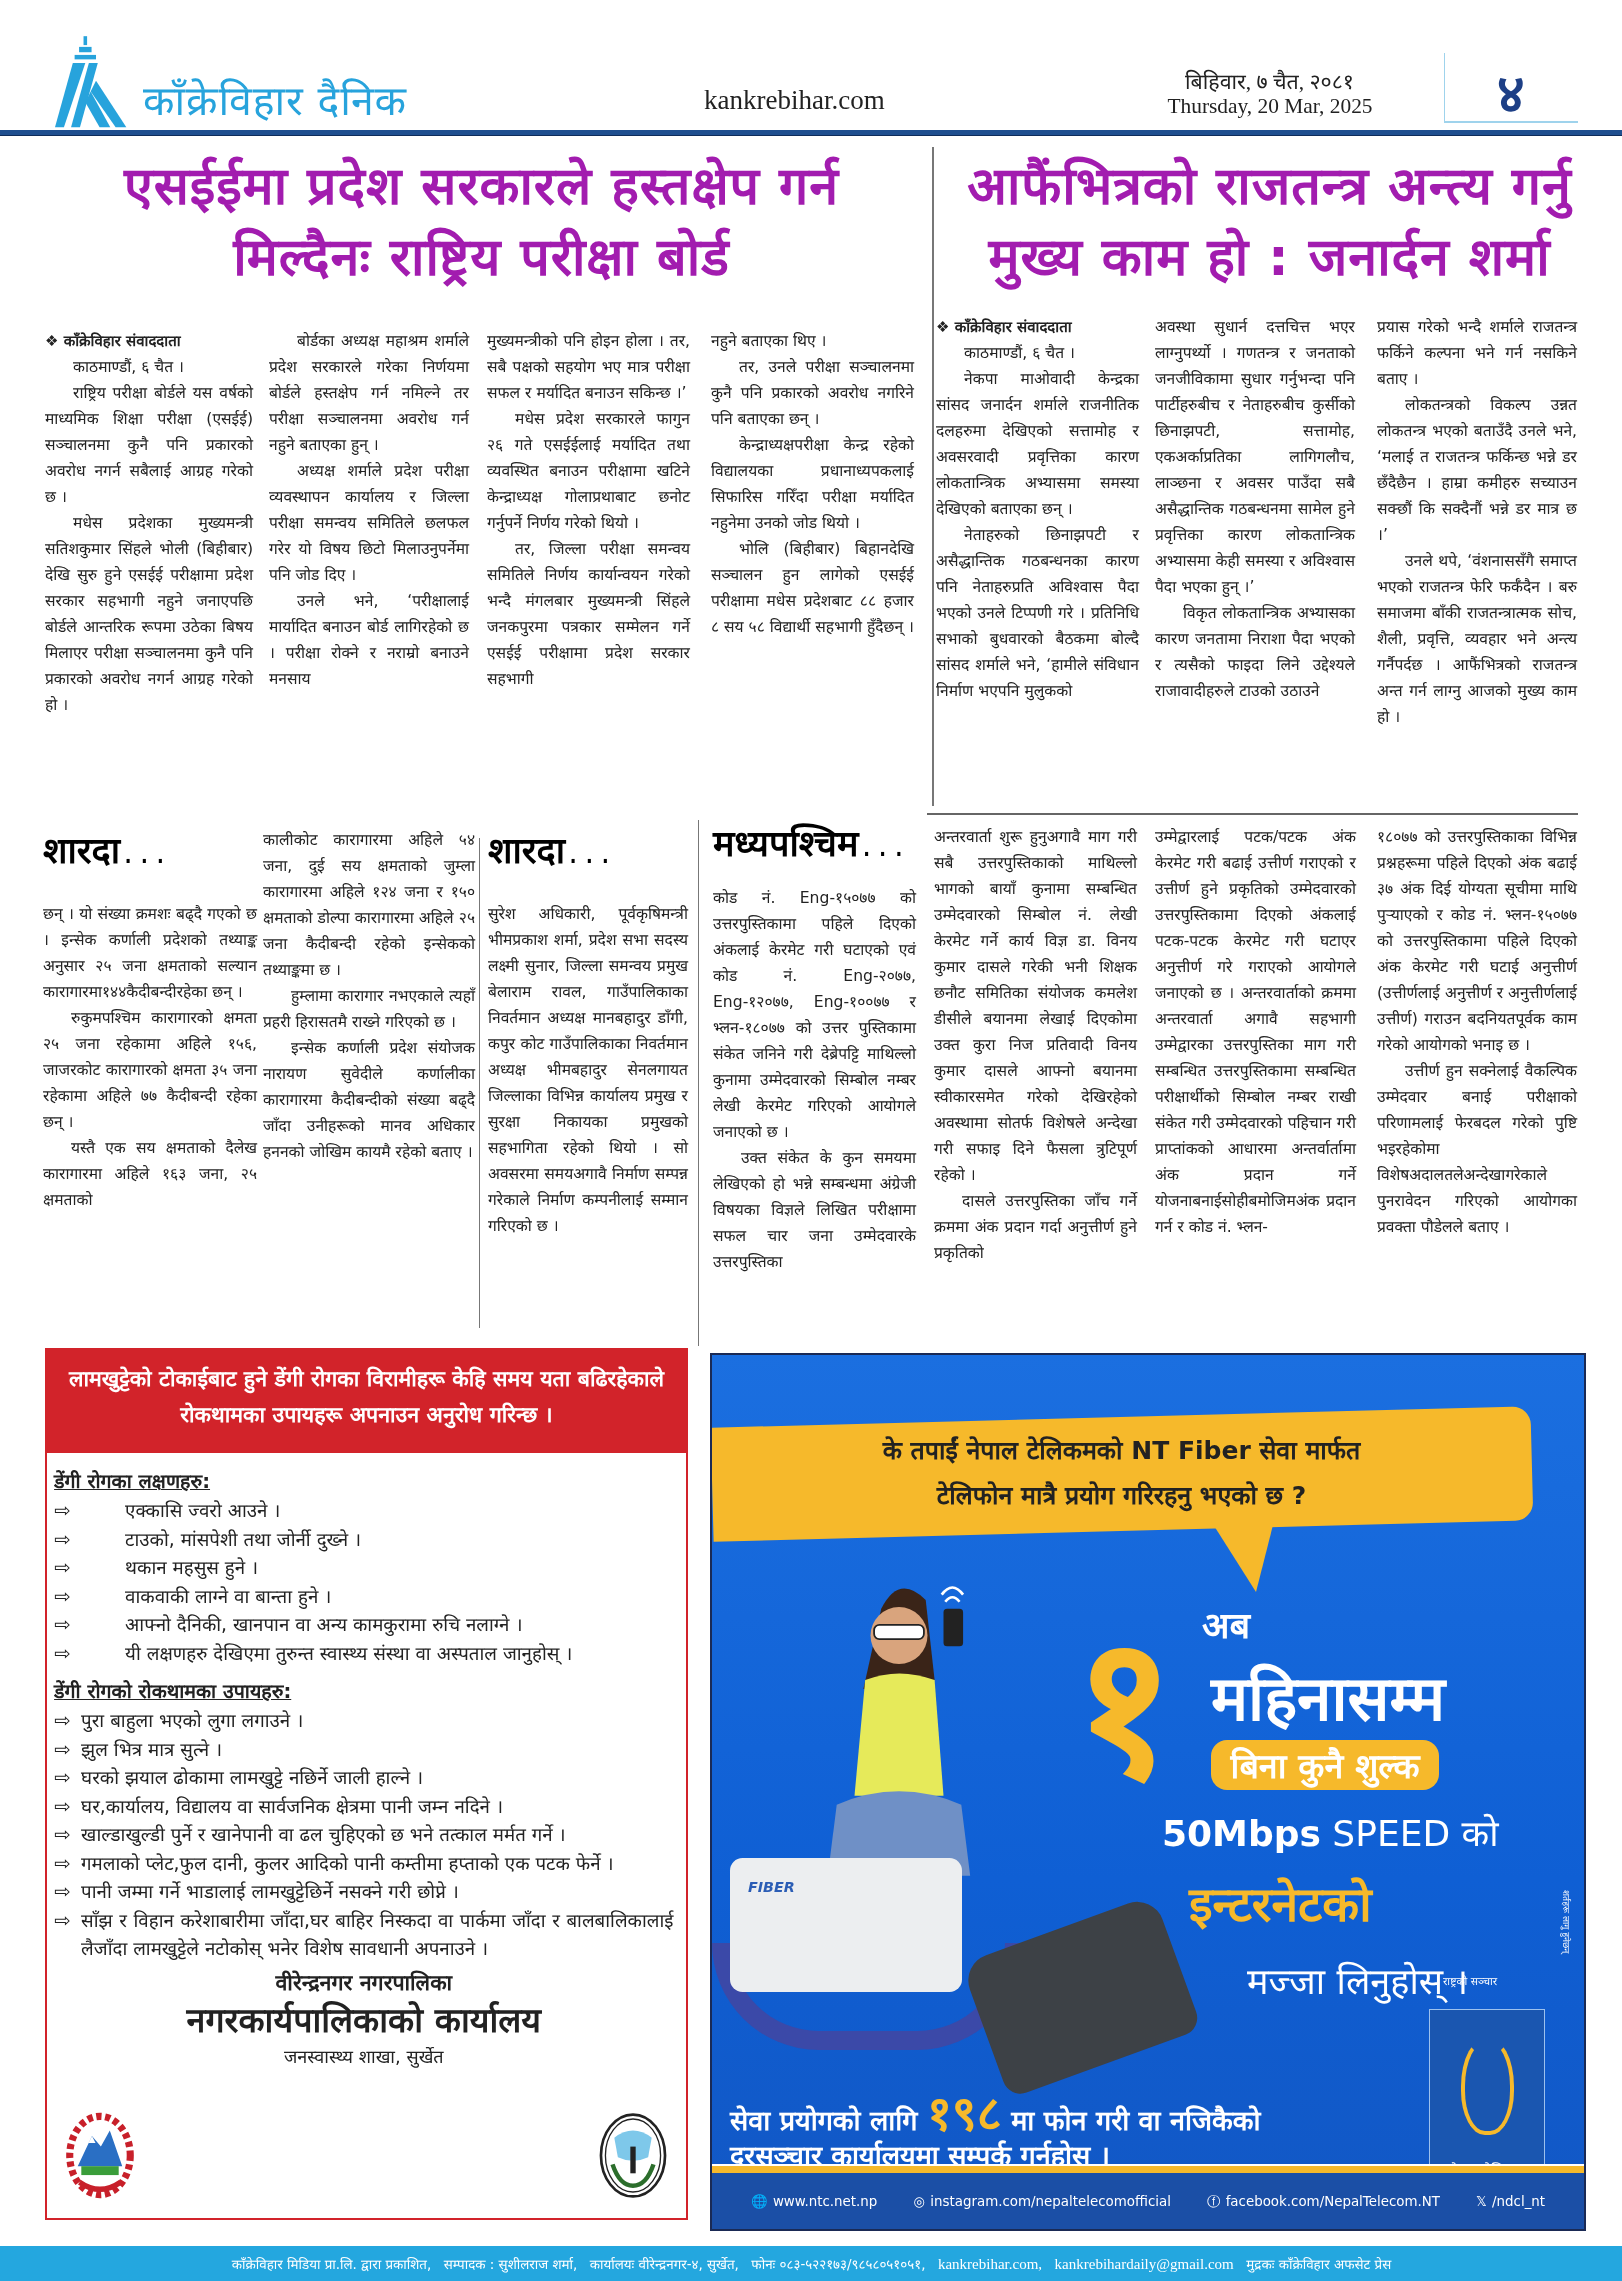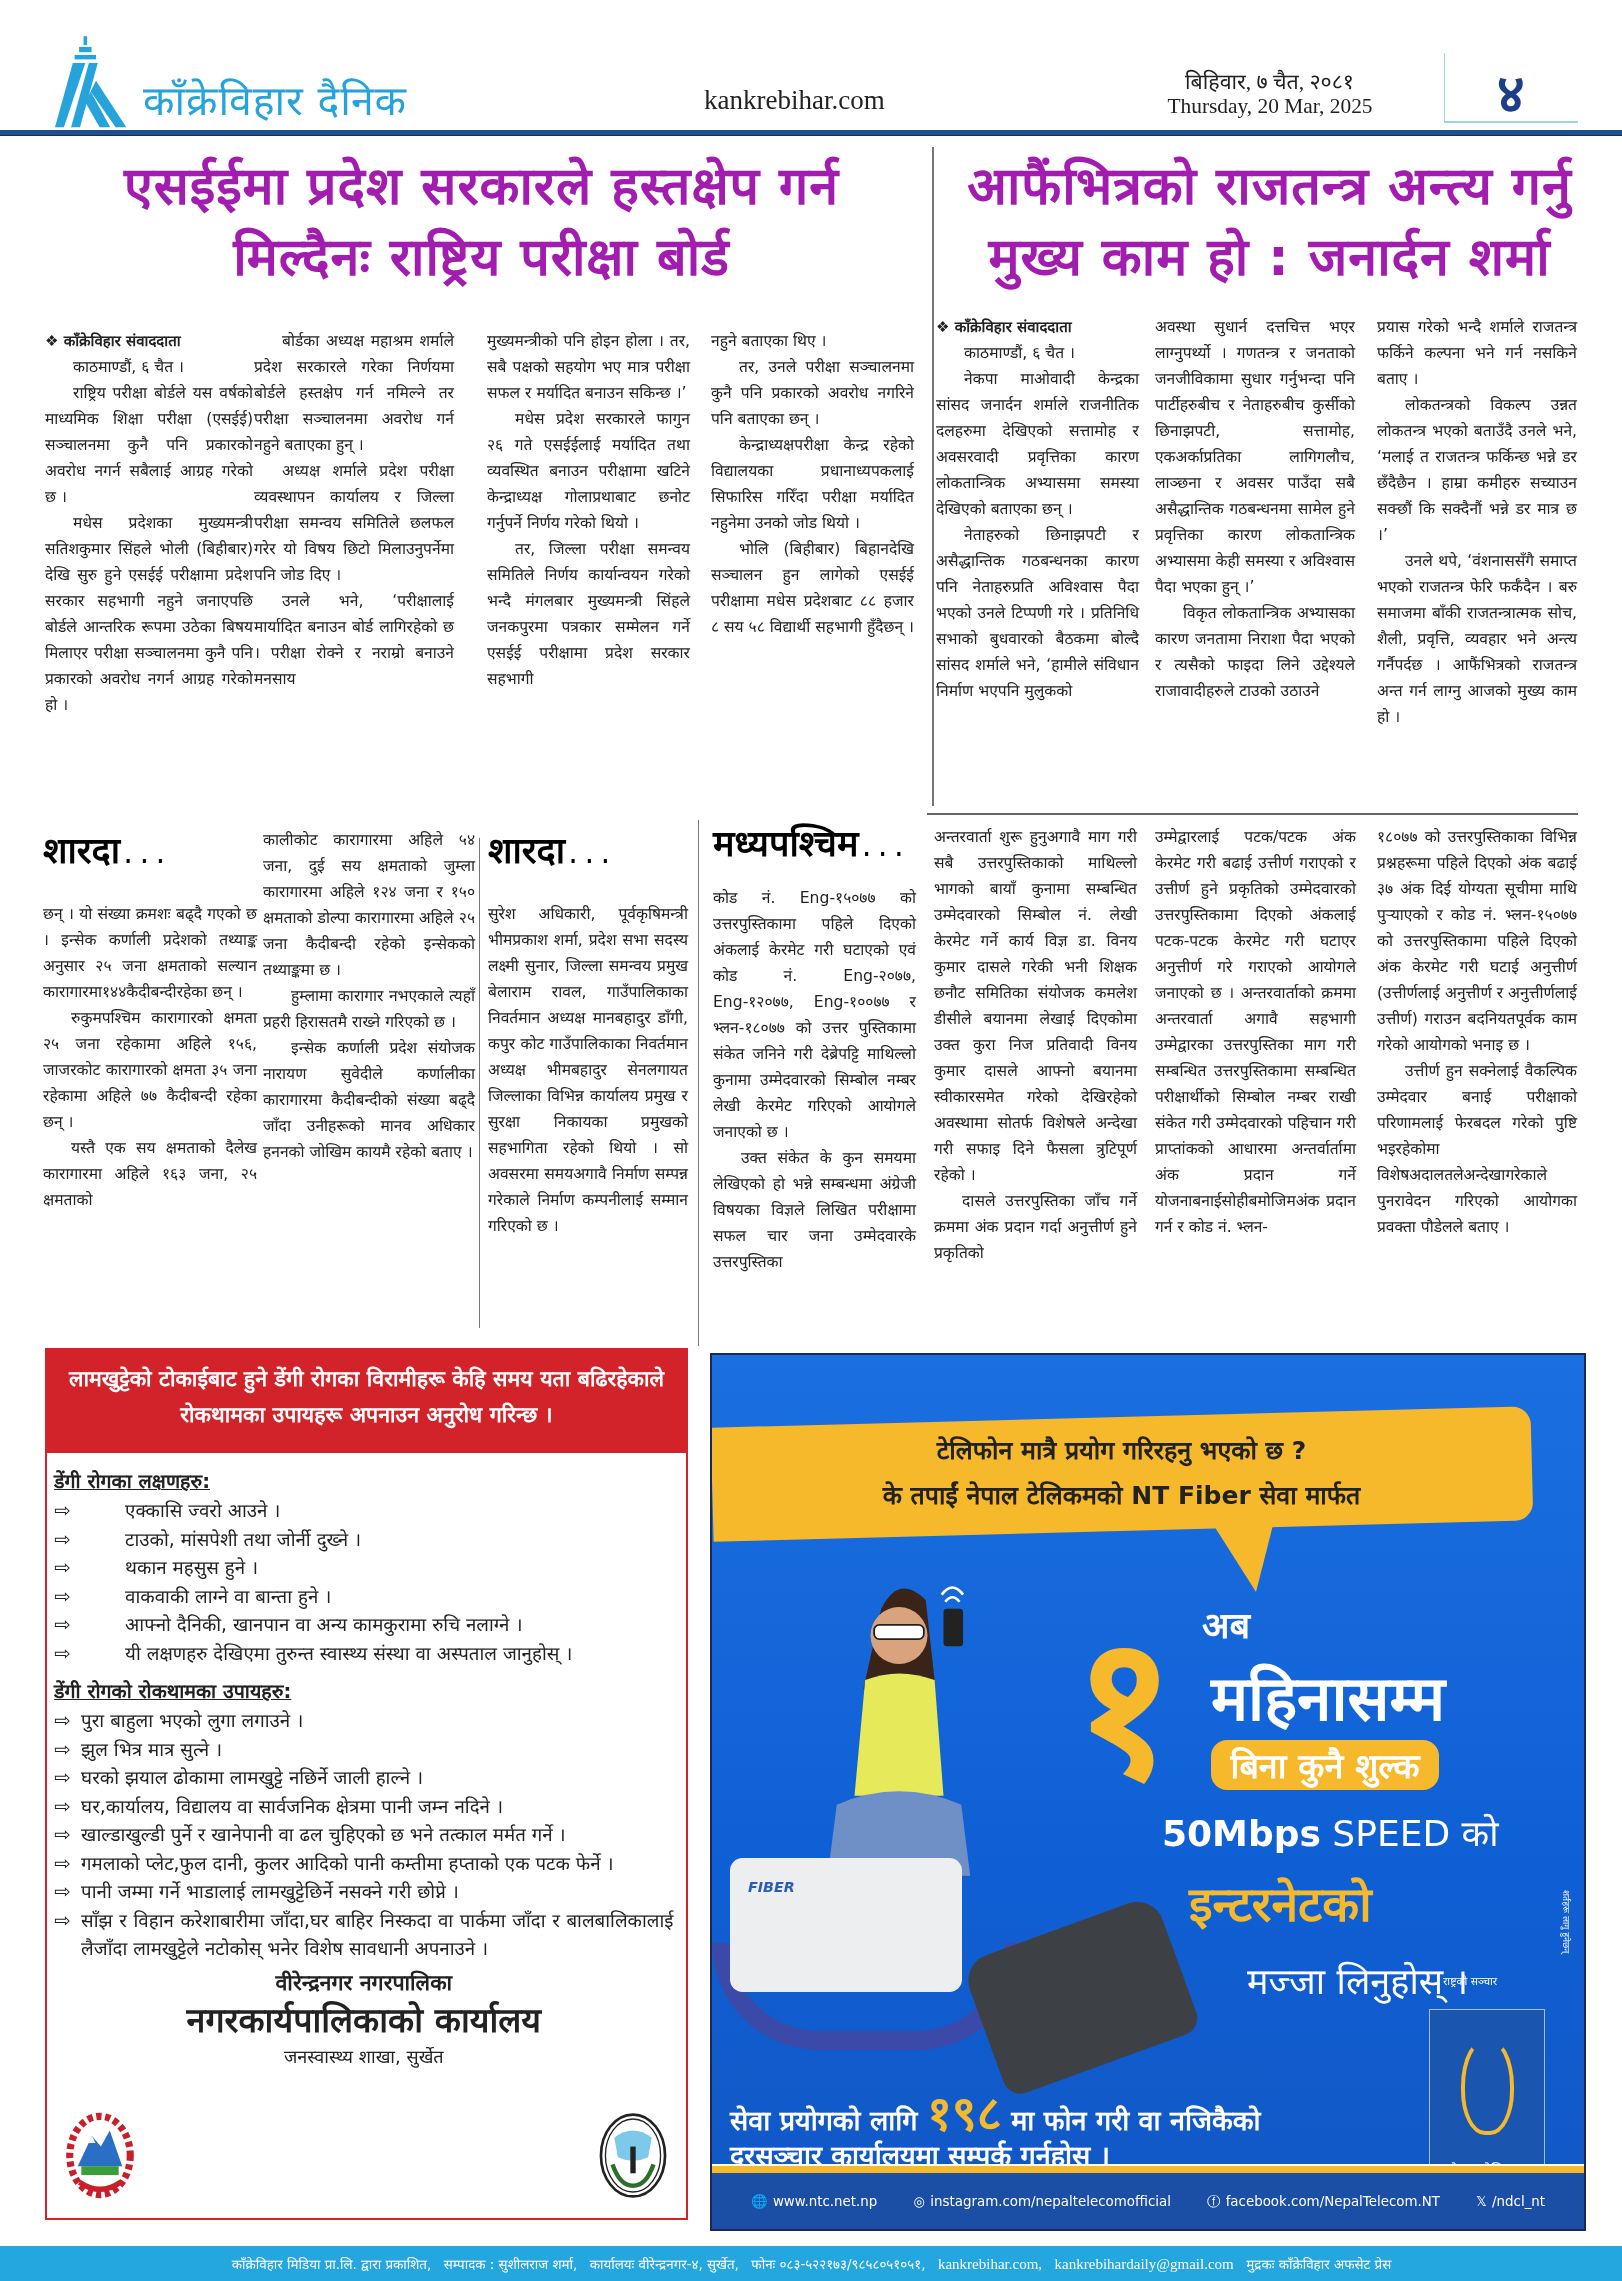--- a/index.html
+++ b/index.html
@@ -117,21 +117,21 @@
   <div>आफैंभित्रको राजतन्त्र अन्त्य गर्नु</div>
   <div>मुख्य काम हो : जनार्दन शर्मा</div>
 </div>
 
 <div class="col" style="left:45px; top:328px; width:208px;">
   <p class="byline">❖ काँक्रेविहार संवाददाता</p>
   <p class="dateline">काठमाण्डौं, ६ चैत ।</p>
   <p>राष्ट्रिय परीक्षा बोर्डले यस वर्षको माध्यमिक शिक्षा परीक्षा (एसईई) सञ्चालनमा कुनै पनि प्रकारको अवरोध नगर्न सबैलाई आग्रह गरेको छ ।</p>
   <p>मधेस प्रदेशका मुख्यमन्त्री सतिशकुमार सिंहले भोली (बिहीबार) देखि सुरु हुने एसईई परीक्षामा प्रदेश सरकार सहभागी नहुने जनाएपछि बोर्डले आन्तरिक रूपमा उठेका बिषय मिलाएर परीक्षा सञ्चालनमा कुनै पनि प्रकारको अवरोध नगर्न आग्रह गरेको हो ।</p>
 </div>
-<div class="col" style="left:254px; top:328px; width:200px;">
+<div class="col" style="left:269px; top:328px; width:200px;">
   <p>बोर्डका अध्यक्ष महाश्रम शर्माले प्रदेश सरकारले गरेका निर्णयमा बोर्डले हस्तक्षेप गर्न नमिल्ने तर परीक्षा सञ्चालनमा अवरोध गर्न नहुने बताएका हुन् ।</p>
   <p>अध्यक्ष शर्माले प्रदेश परीक्षा व्यवस्थापन कार्यालय र जिल्ला परीक्षा समन्वय समितिले छलफल गरेर यो विषय छिटो मिलाउनुपर्नेमा पनि जोड दिए ।</p>
   <p>उनले भने, ‘परीक्षालाई मार्यादित बनाउन बोर्ड लागिरहेको छ । परीक्षा रोक्ने र नराम्रो बनाउने मनसाय</p>
 </div>
 <div class="col" style="left:487px; top:328px; width:203px;">
   <p class="noindent">मुख्यमन्त्रीको पनि होइन होला । तर, सबै पक्षको सहयोग भए मात्र परीक्षा सफल र मर्यादित बनाउन सकिन्छ ।’</p>
   <p>मधेस प्रदेश सरकारले फागुन २६ गते एसईईलाई मर्यादित तथा व्यवस्थित बनाउन परीक्षामा खटिने केन्द्राध्यक्ष गोलाप्रथाबाट छनोट गर्नुपर्ने निर्णय गरेको थियो ।</p>
   <p>तर, जिल्ला परीक्षा समन्वय समितिले निर्णय कार्यान्वयन गरेको भन्दै मंगलबार मुख्यमन्त्री सिंहले जनकपुरमा पत्रकार सम्मेलन गर्ने एसईई परीक्षामा प्रदेश सरकार सहभागी</p>
 </div>
 <div class="col" style="left:711px; top:328px; width:203px;">
@@ -279,22 +279,22 @@
     <path d="M18 30 Q39 14 60 30 L56 52 Q39 60 22 52 Z" fill="#7ec8ea"></path>
     <path d="M16 60 Q24 84 39 84 Q54 84 62 60" stroke="#2c6e2c" stroke-width="5" fill="none"></path>
     <rect x="36" y="40" width="6" height="30" fill="#222"></rect>
   </svg>
 </section>
 
 <section class="ad">
   <div class="bubble"></div>
   <div class="bubble-tail"></div>
   <div class="bubble-text">
+    <div>के तपाईं नेपाल टेलिकमको NT Fiber सेवा मार्फत</div>
     <div>टेलिफोन मात्रै प्रयोग गरिरहनु भएको छ ?</div>
-    <div>के तपाईं नेपाल टेलिकमको NT Fiber सेवा मार्फत</div>
   </div>
 
   <svg class="woman" viewBox="0 0 200 350">
     <path d="M80 40 Q100 0 130 30 L140 120 L60 130 Z" fill="#3a2418"></path>
     <circle cx="100" cy="70" r="32" fill="#d9a47d"></circle>
     <rect x="72" y="58" width="56" height="16" rx="6" fill="#fff" stroke="#222" stroke-width="2"></rect>
     <rect x="150" y="40" width="22" height="42" rx="4" fill="#222"></rect>
     <path d="M62 120 Q100 105 140 120 L150 250 L50 250 Z" fill="#e6ea5a"></path>
     <path d="M30 260 Q100 230 170 260 L180 340 L20 340 Z" fill="#6f90c6"></path>
     <path d="M152 32 q8 -10 16 0" stroke="#fff" stroke-width="3" fill="none"></path>

